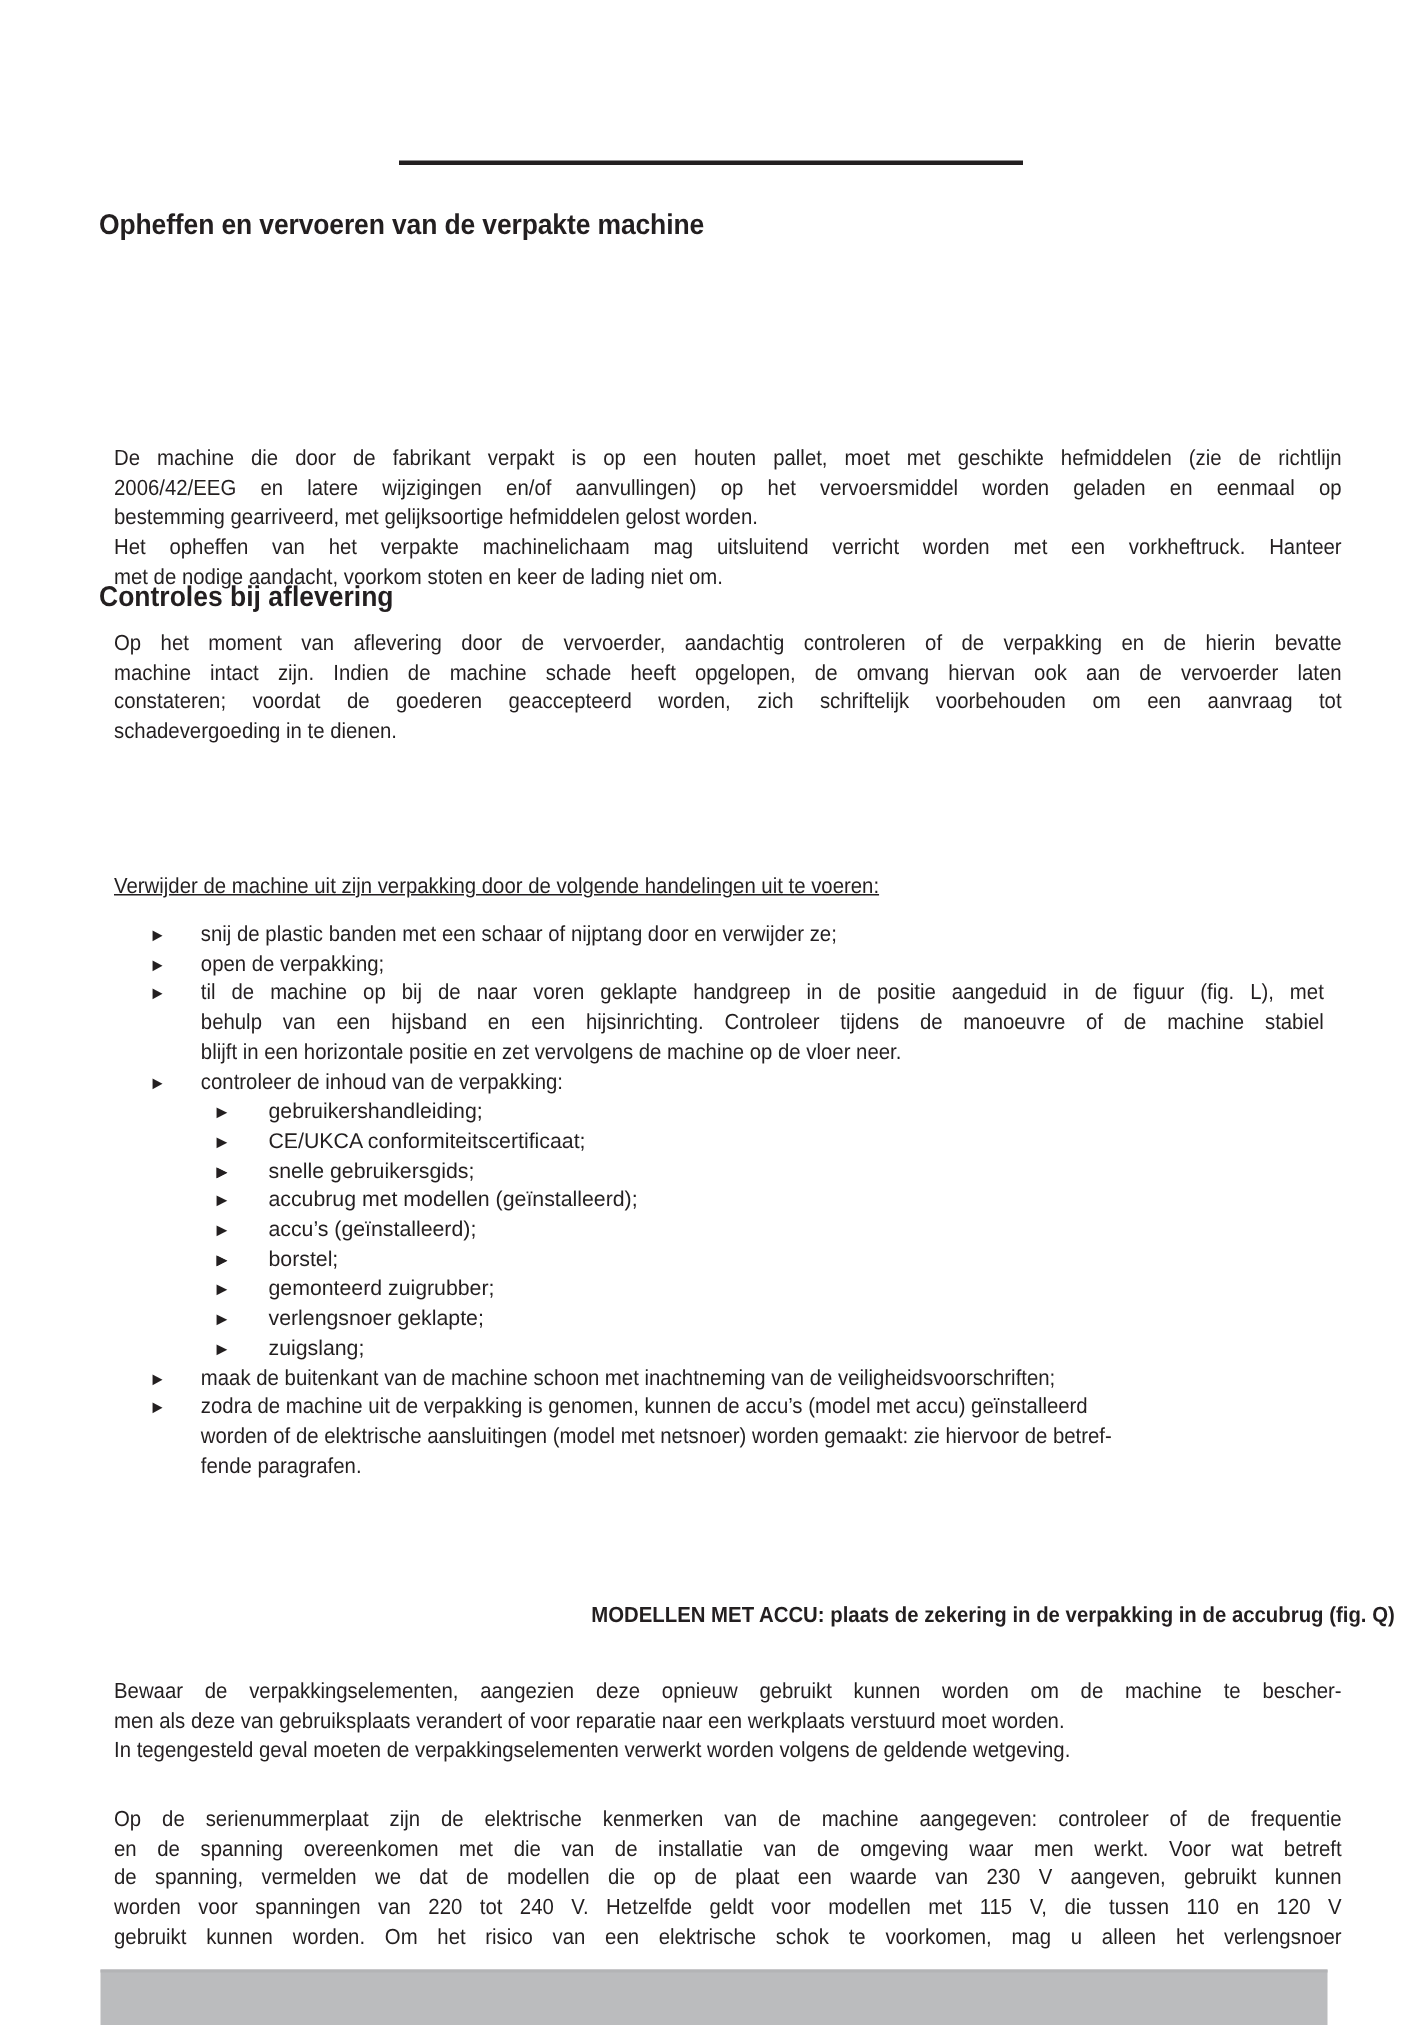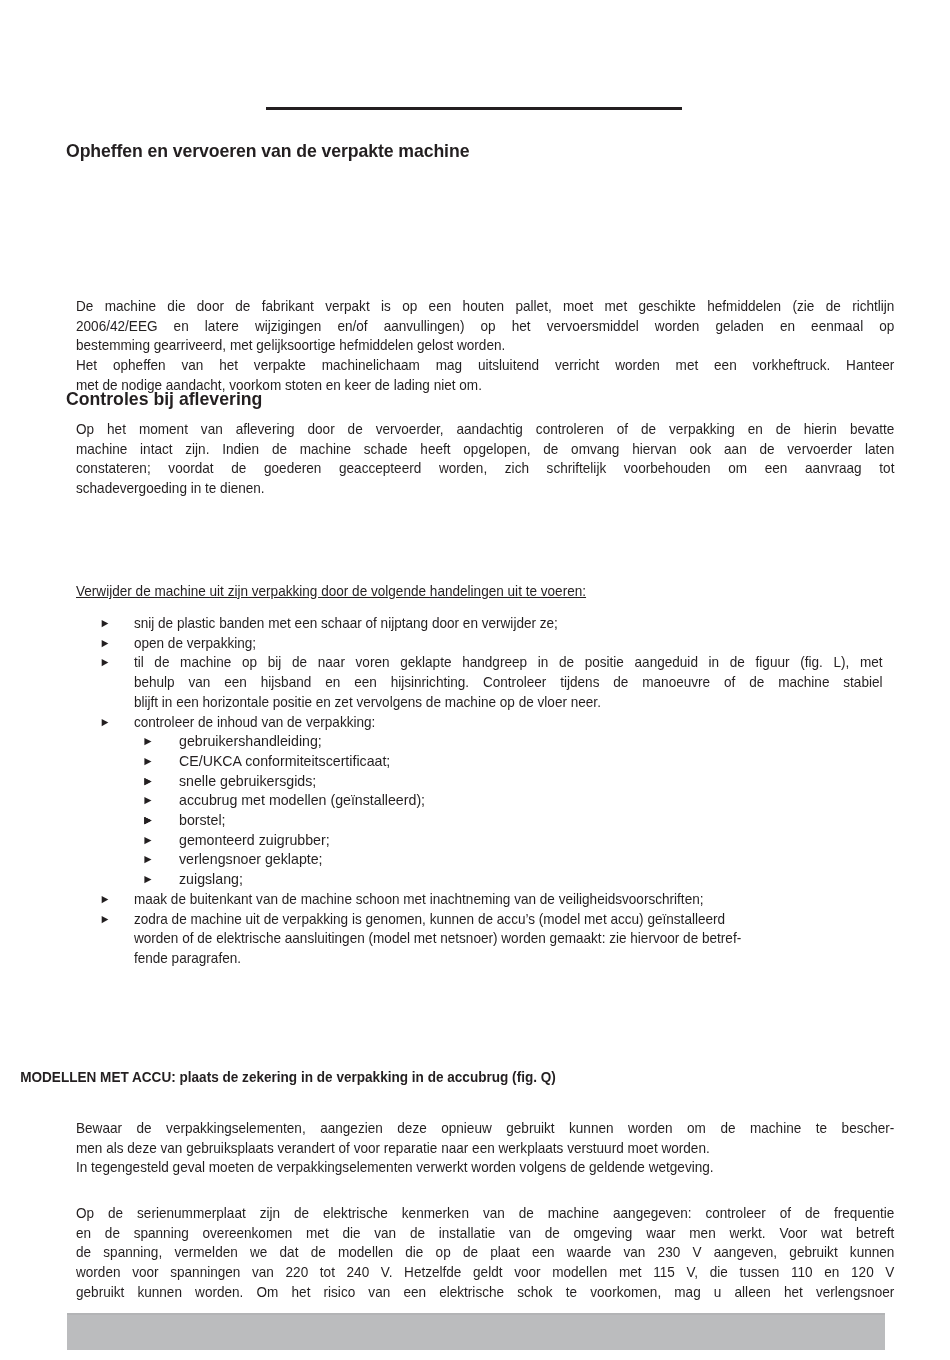--- a/index.html
+++ b/index.html
@@ -15,21 +15,21 @@
     .para .line { display: block; text-align-last: justify; white-space: nowrap; }
     .para .line.last { text-align-last: left; }
     .cond { transform: scaleX(0.93); transform-origin: left top; width: 880px; }
     .list { position: absolute; left: 66px; top: 614px; width: 818px; font-size: 14.6px; line-height: 19.7px; }
     .li { position: relative; padding-left: 73px; }
     .li .bullet { position: absolute; left: 36px; top: 0; font-size: 12px; }
     .li .txt { display: block; }
     .sub .li { padding-left: 113px; }
     .sub .li .bullet { left: 76px; }
     .sub { font-size: 14.2px; }
-    .notice { position: absolute; left: 0; width: 950px; top: 1069px; text-align: left;
+    .notice { position: absolute; left: 0; width: 950px; top: 1069px; text-align: right;
               font-size: 14.6px; font-weight: bold; }
     .notice span { display: inline-block; transform: scaleX(0.93); }
     .footer-bar { position: absolute; left: 67px; top: 1313px; width: 818px; height: 35px;
                   background: #bbbcbe; border-top: 2px solid #b3b4b6; }
     .just { text-align: justify; text-align-last: justify; }
   </style>
 </head>
 <body>
 
 <div class="top-rule"></div>
@@ -99,20 +99,21 @@
     <div class="li">
         <span class="bullet">►</span>
         <span class="txt">snelle gebruikersgids;</span>
       </div>
     <div class="li">
         <span class="bullet">►</span>
         <span class="txt">accubrug met modellen (geïnstalleerd);</span>
       </div>
     <div class="li">
         <span class="bullet">►</span>
+        <span class="txt">accu’s (geïnstalleerd);</span>
       </div>
     <div class="li">
         <span class="bullet">►</span>
       </div>
     <div class="li">
         <span class="bullet">►</span>
         <span class="txt">borstel;</span>
       </div>
     <div class="li">
         <span class="bullet">►</span>

